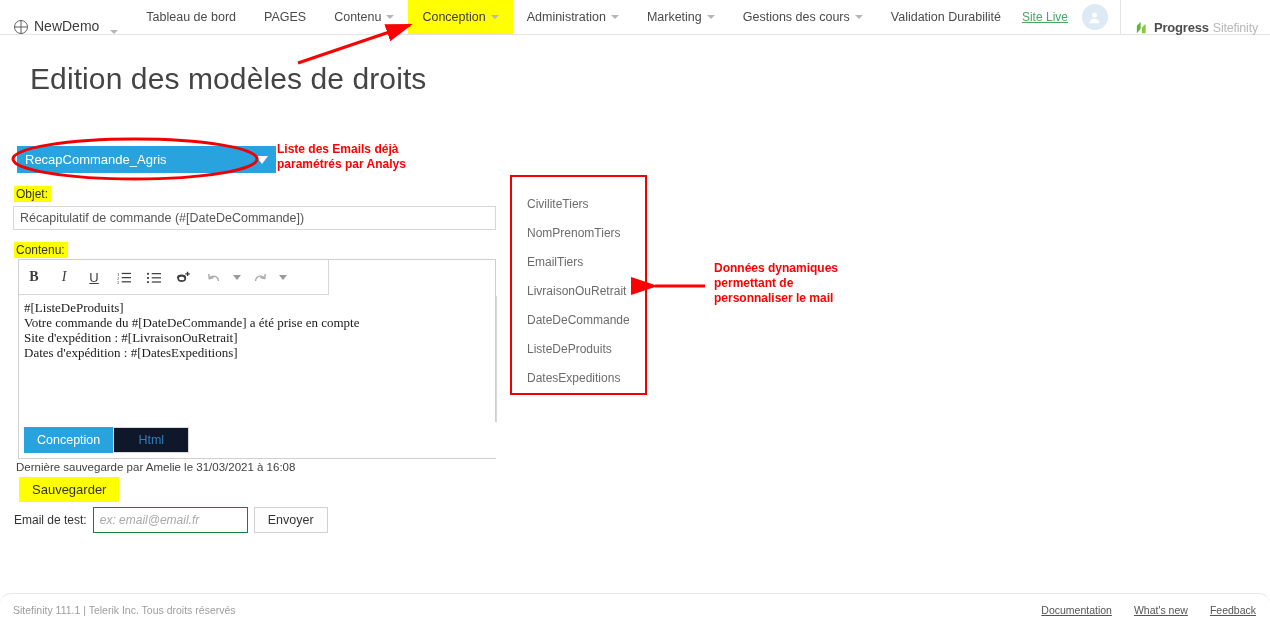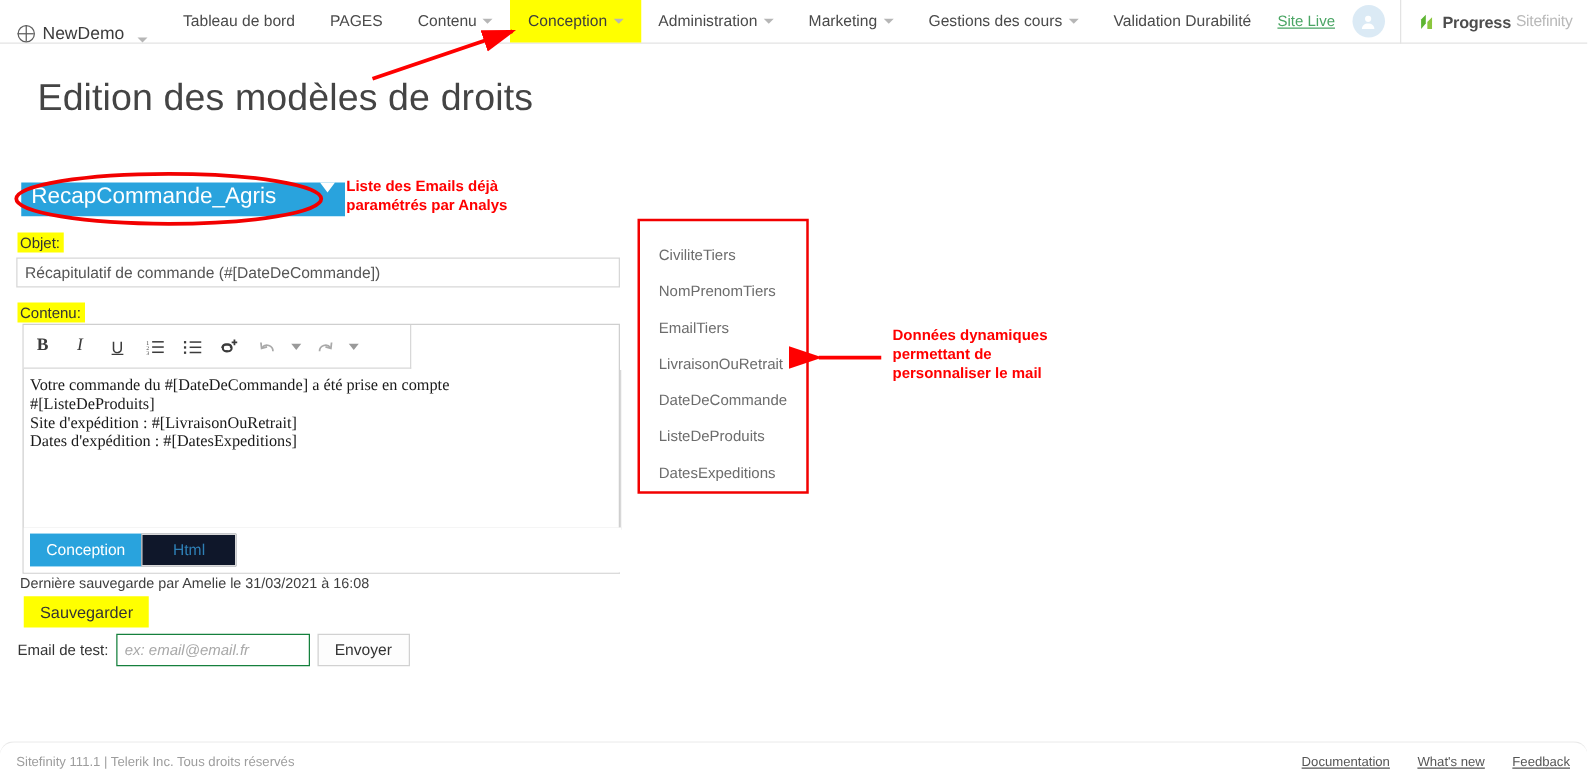--- a/index.html
+++ b/index.html
@@ -77,21 +77,21 @@
   .avatar {
     width: 26px; height: 26px; border-radius: 50%;
     background: #dbeaf5;
     display: flex; align-items: center; justify-content: center;
     margin-right: 12px;
   }
   .avatar svg { display: block; }
   .logo-wrap {
     border-left: 1px solid #e3e3e3;
     height: 35px;
-    display: flex; align-items: center;
+    display: flex; align-items: flex-end;
     padding: 0 12px 0 14px;
     gap: 4px;
   }
   .logo-mark { display: block; }
   .logo-progress {
     font-size: 13px; font-weight: bold; color: #4d4d4d; letter-spacing: -0.2px;
   }
   .logo-sitefinity {
     font-size: 12.5px; color: #b9b9b9; letter-spacing: -0.2px;
   }
@@ -102,22 +102,22 @@
     font-size: 30px; color: #444; font-weight: normal;
     letter-spacing: 0.1px;
   }
 
   
   .tmpl-select {
     position: absolute; left: 17px; top: 146px;
     width: 259px; height: 27px;
     background: #29a3dd;
     color: #ffffff;
-    font-size: 18px;
-    display: flex; 
+    font-size: 13px;
+    display: flex; align-items: center;
     padding: 0 8px;
     cursor: pointer;
     border: none;
   }
   .tmpl-select .sel-caret {
     margin-left: auto;
     width: 0; height: 0;
     border-left: 6px solid transparent;
     border-right: 6px solid transparent;
     border-top: 8px solid #ffffff;
@@ -440,22 +440,22 @@
           <path d="M14 3 L13.4 8.3 L8.4 7" fill="none" stroke="#a9a9a9" stroke-width="1.6"></path>
         </svg>
       </div>
       <div class="tb-arrow">
           <i></i>
         </div>
     </div>
 
     <div class="editor-inner-border"></div>
     <div class="editor-body">
+      <div class="line">#[ListeDeProduits]</div>
       <div class="line">Votre commande du #[DateDeCommande] a été prise en compte</div>
-      <div class="line">#[ListeDeProduits]</div>
       <div class="line">Site d'expédition : #[LivraisonOuRetrait]</div>
       <div class="line">Dates d'expédition : #[DatesExpeditions]</div>
     </div>
 
     <div class="editor-tabs">
       <div class="ed-tab active">Conception</div>
       <div class="ed-tab">Html</div>
     </div>
   </div>
 

